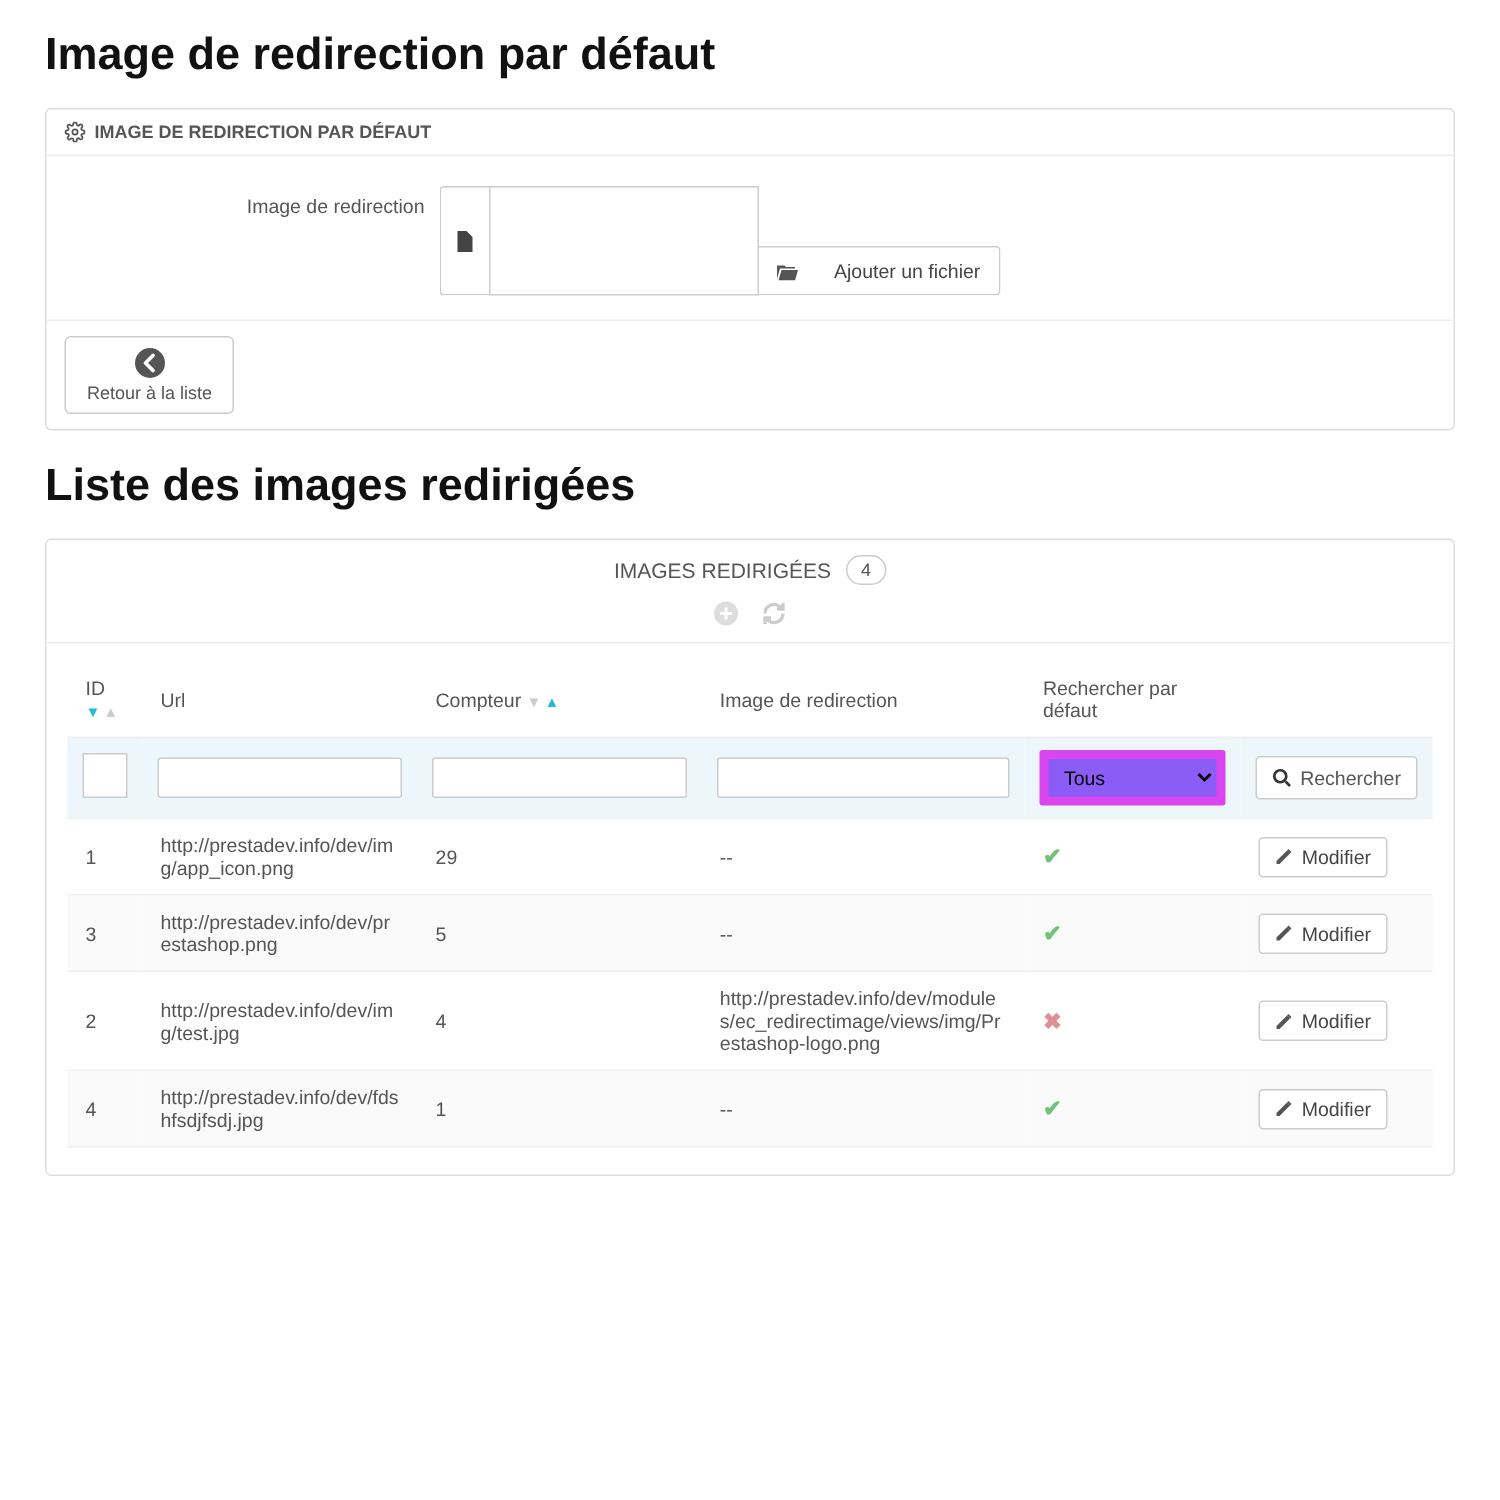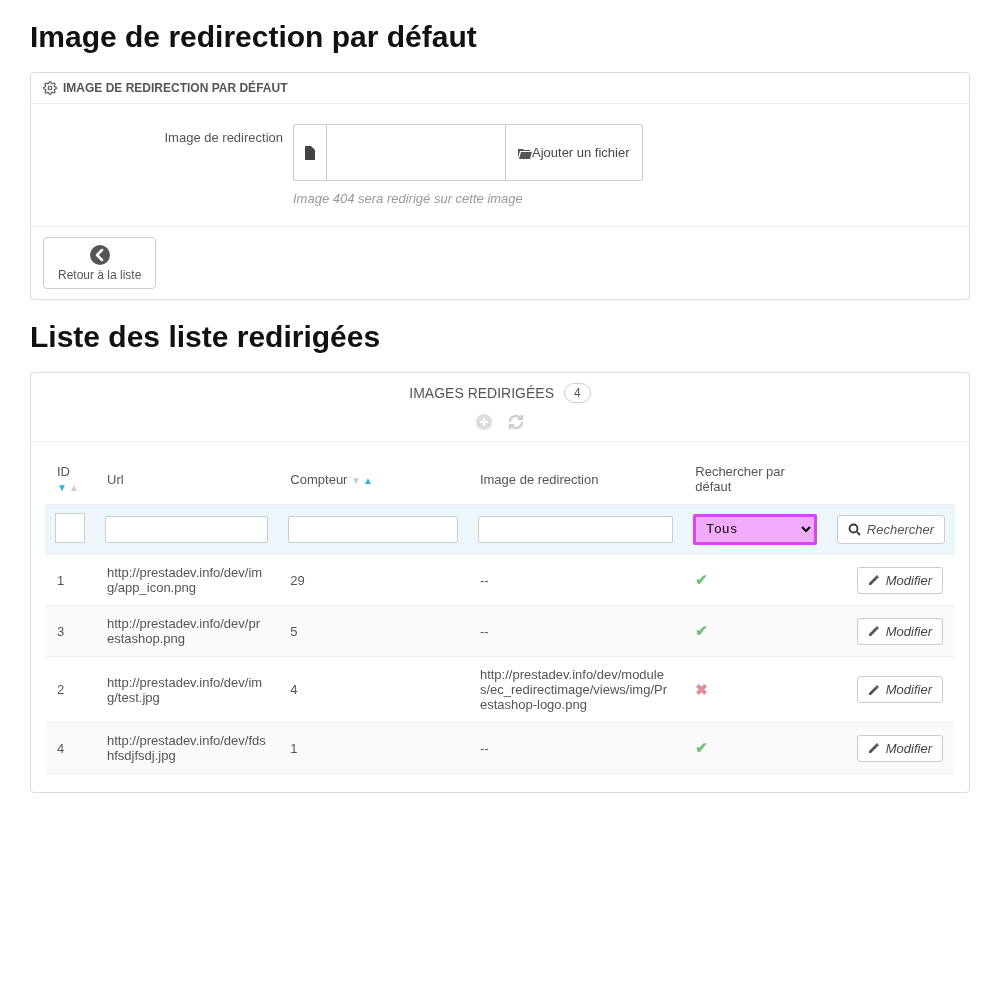--- a/index.html
+++ b/index.html
@@ -8,21 +8,21 @@
   .panel { border: 1px solid #ddd; border-radius: 4px; background: #fff; margin-bottom: 20px; }
   .panel-heading { padding: 8px 12px; border-bottom: 1px solid #eee; color: #555; font-size: 12px; font-weight: 600; text-transform: uppercase; display: flex; align-items: center; gap: 6px; }
   .panel-heading .gears { color: #555; }
   .panel-body { padding: 20px 20px 10px 20px; }
   .form-row { display: flex; align-items: flex-start; gap: 10px; margin-bottom: 6px; }
   .form-label { width: 232px; text-align: right; padding-top: 6px; color: #555; font-size: 13px; }
   .input-group { display: flex; align-items: stretch; }
   .input-group .addon { border: 1px solid #ccc; background: #fff; padding: 6px 10px; display: flex; align-items: center; color: #444; }
   .input-group .addon:first-child { border-right: 0; border-radius: 3px 0 0 3px; }
   .input-group input[type=text] { border: 1px solid #ccc; padding: 6px 8px; width: 180px; }
-  .input-group .btn-addon { border: 1px solid #ccc; background: #fff; padding: 20px 12px; border-radius: 0 3px 3px 0; border-left: 0; display: flex; align-items: center; gap: 0; color: #444; cursor: pointer; }
+  .input-group .btn-addon { border: 1px solid #ccc; background: #fff; padding: 8px 12px; border-radius: 0 3px 3px 0; border-left: 0; display: flex; align-items: center; gap: 24px; color: #444; cursor: pointer; margin-top: 40px; }
   .helper { font-style: italic; color: #999; margin: 10px 0 10px 0; }
   .preview { border: 1px solid #e0e0e0; width: 200px; height: 200px; display: flex; align-items: center; justify-content: center; }
   .preview-inner { text-align: center; line-height: 1; }
   .brand-top { color: #b2c934; font-weight: 700; font-size: 26px; letter-spacing: 0.5px; }
   .brand-sub { color: #444; font-size: 16px; letter-spacing: 2px; margin-top: -2px; }
   .flask { margin-top: 2px; }
   .panel-footer { border-top: 1px solid #eee; padding: 10px 12px; display: flex; justify-content: space-between; }
   .btn { border: 1px solid #ccc; background: #fff; border-radius: 4px; padding: 6px 14px; display: inline-flex; flex-direction: column; align-items: center; gap: 2px; min-width: 70px; text-align: left; color: #555; cursor: pointer; font-size: 12px; }
   .btn .icon { font-size: 18px; color: #555; }
   .btn-inline { border: 1px solid #ccc; background: #fff; border-radius: 3px; padding: 5px 10px; display: inline-flex; align-items: center; gap: 6px; color: #444; cursor: pointer; font-size: 13px; }
@@ -31,26 +31,26 @@
   .badge { display: inline-block; border: 1px solid #ccc; border-radius: 14px; padding: 0 9px; font-size: 12px; color: #555; background: #fff; line-height: 18px; }
   .pl-right { display: flex; gap: 14px; color: #ccc; font-size: 18px; }
   .pl-right span { cursor: pointer; }
   .table { width: 100%; border-collapse: collapse; }
   .table th { text-align: left; padding: 10px 12px; color: #555; font-weight: 400; font-size: 13px; border-bottom: 1px solid #eee; }
   .table td { padding: 10px 12px; border-bottom: 1px solid #f0f0f0; color: #555; font-size: 13px; vertical-align: middle; }
   .table tbody tr:nth-child(even) { background: #fafafa; }
   .filter-row { background: #ecf6fb; }
   .filter-row td { padding: 8px 10px; }
   .filter-row input[type=text] { width: 100%; border: 1px solid #ccc; border-radius: 2px; padding: 5px 6px; font-size: 13px; }
-  .filter-row select { width: 100%; border: 3px solid #d946ef; border-radius: 2px; padding: 4px 6px; font-size: 13px; background: #f0abfc; font-family: Liberation Mono, monospace; }
+  .filter-row select { width: 100%; border: 6px solid #d946ef; border-radius: 2px; padding: 4px 6px; font-size: 13px; background: #8b5cf6; }
   .sort { color: #ccc; font-size: 10px; display: inline-flex; gap: 2px; }
   .sort .active { color: #25b9d7; }
   .ok { color: #72c279; font-weight: 700; font-size: 15px; }
   .no { color: #e08f95; font-weight: 700; font-size: 15px; }
-  .action-col { text-align: right; font-style: italic; }
+  .action-col { text-align: left; }
   .url { word-break: break-all; max-width: 170px; }
   .img-col { max-width: 240px; word-break: break-all; }
   .search-btn { border: 1px solid #ccc; border-radius: 3px; padding: 6px 10px; display: inline-flex; align-items: center; gap: 6px; background: #fff; cursor: pointer; font-size: 13px; }
   .checkbox-cell { width: 34px; }
   .checkbox-box { width: 30px; height: 30px; border: 1px solid #ccc; background: #fff; display: inline-block; }
   .table-wrap { padding: 12px 14px 18px 14px; }
   svg { display: block; }
 </style>
 </head>
 <body>
@@ -81,37 +81,36 @@
           <span>
             <svg width="14" height="12" viewBox="0 0 14 12">
                 <path d="M1 2h4l1 1h6v1H2l-2 7V2zm0 10l2-7h11l-2 7H1z" fill="#555"></path>
               </svg>
           </span>
           <span>Ajouter un fichier</span>
         </div>
       </div>
     </div>
     <div style="margin-left:242px">
-      <div class="helper">Image 404 sera redirigé sur cette image</div>
     </div>
   </div>
   <div class="panel-footer">
     <div class="btn">
       <span class="icon">
         <svg width="22" height="22" viewBox="0 0 22 22">
             <circle cx="11" cy="11" r="10" fill="#555"></circle>
             <path d="M13 6l-5 5 5 5" stroke="#fff" stroke-width="2.5" fill="none" stroke-linecap="round" stroke-linejoin="round"></path>
           </svg>
       </span>
       <span>Retour à la liste</span>
     </div>
   </div>
 </div>
 
-<h1 class="section-title">Liste des liste redirigées</h1>
+<h1 class="section-title">Liste des images redirigées</h1>
 
 <div class="panel">
   <div class="panel-heading-list">
     <div class="pl-left">
       <span>IMAGES REDIRIGÉES</span>
       <span class="badge">4</span>
     </div>
     <div class="pl-right">
       <span>
         <svg width="18" height="18" viewBox="0 0 18 18">

